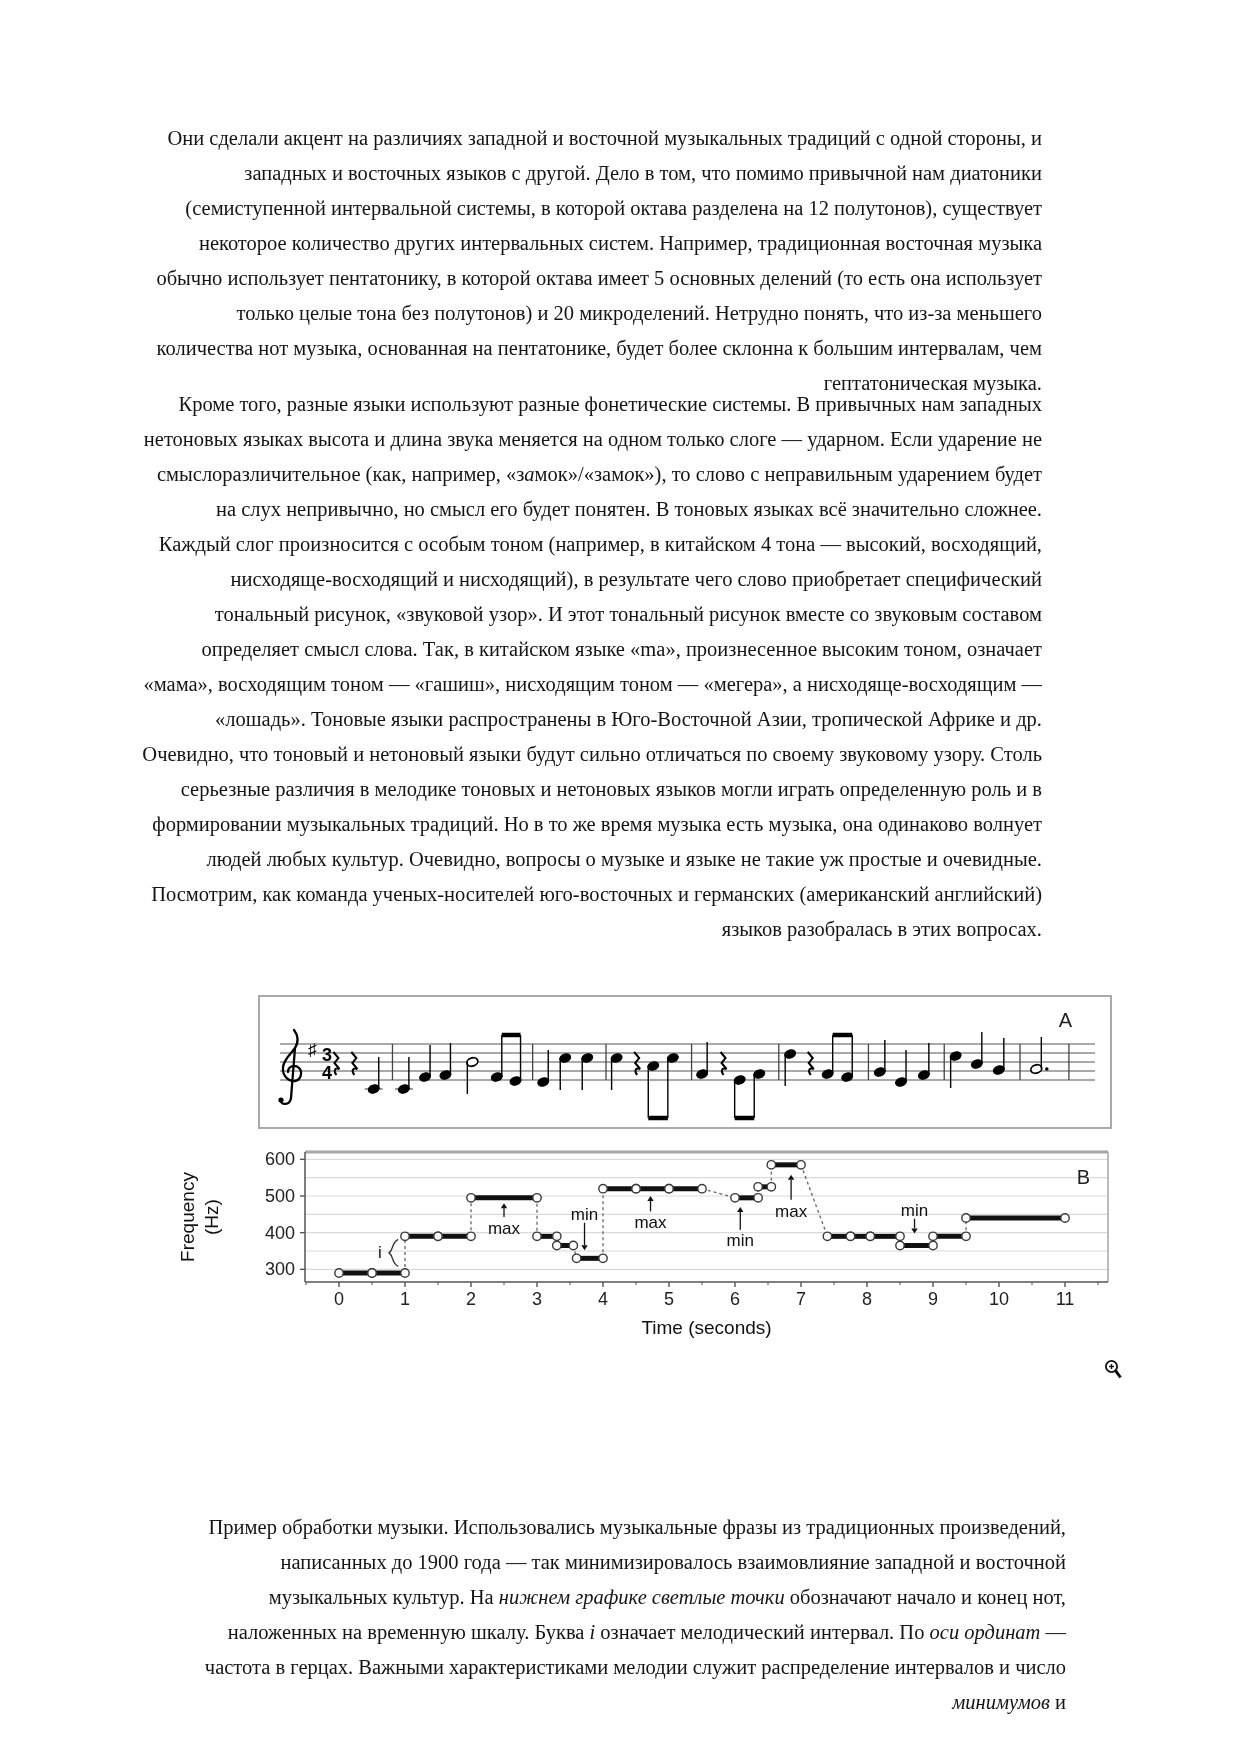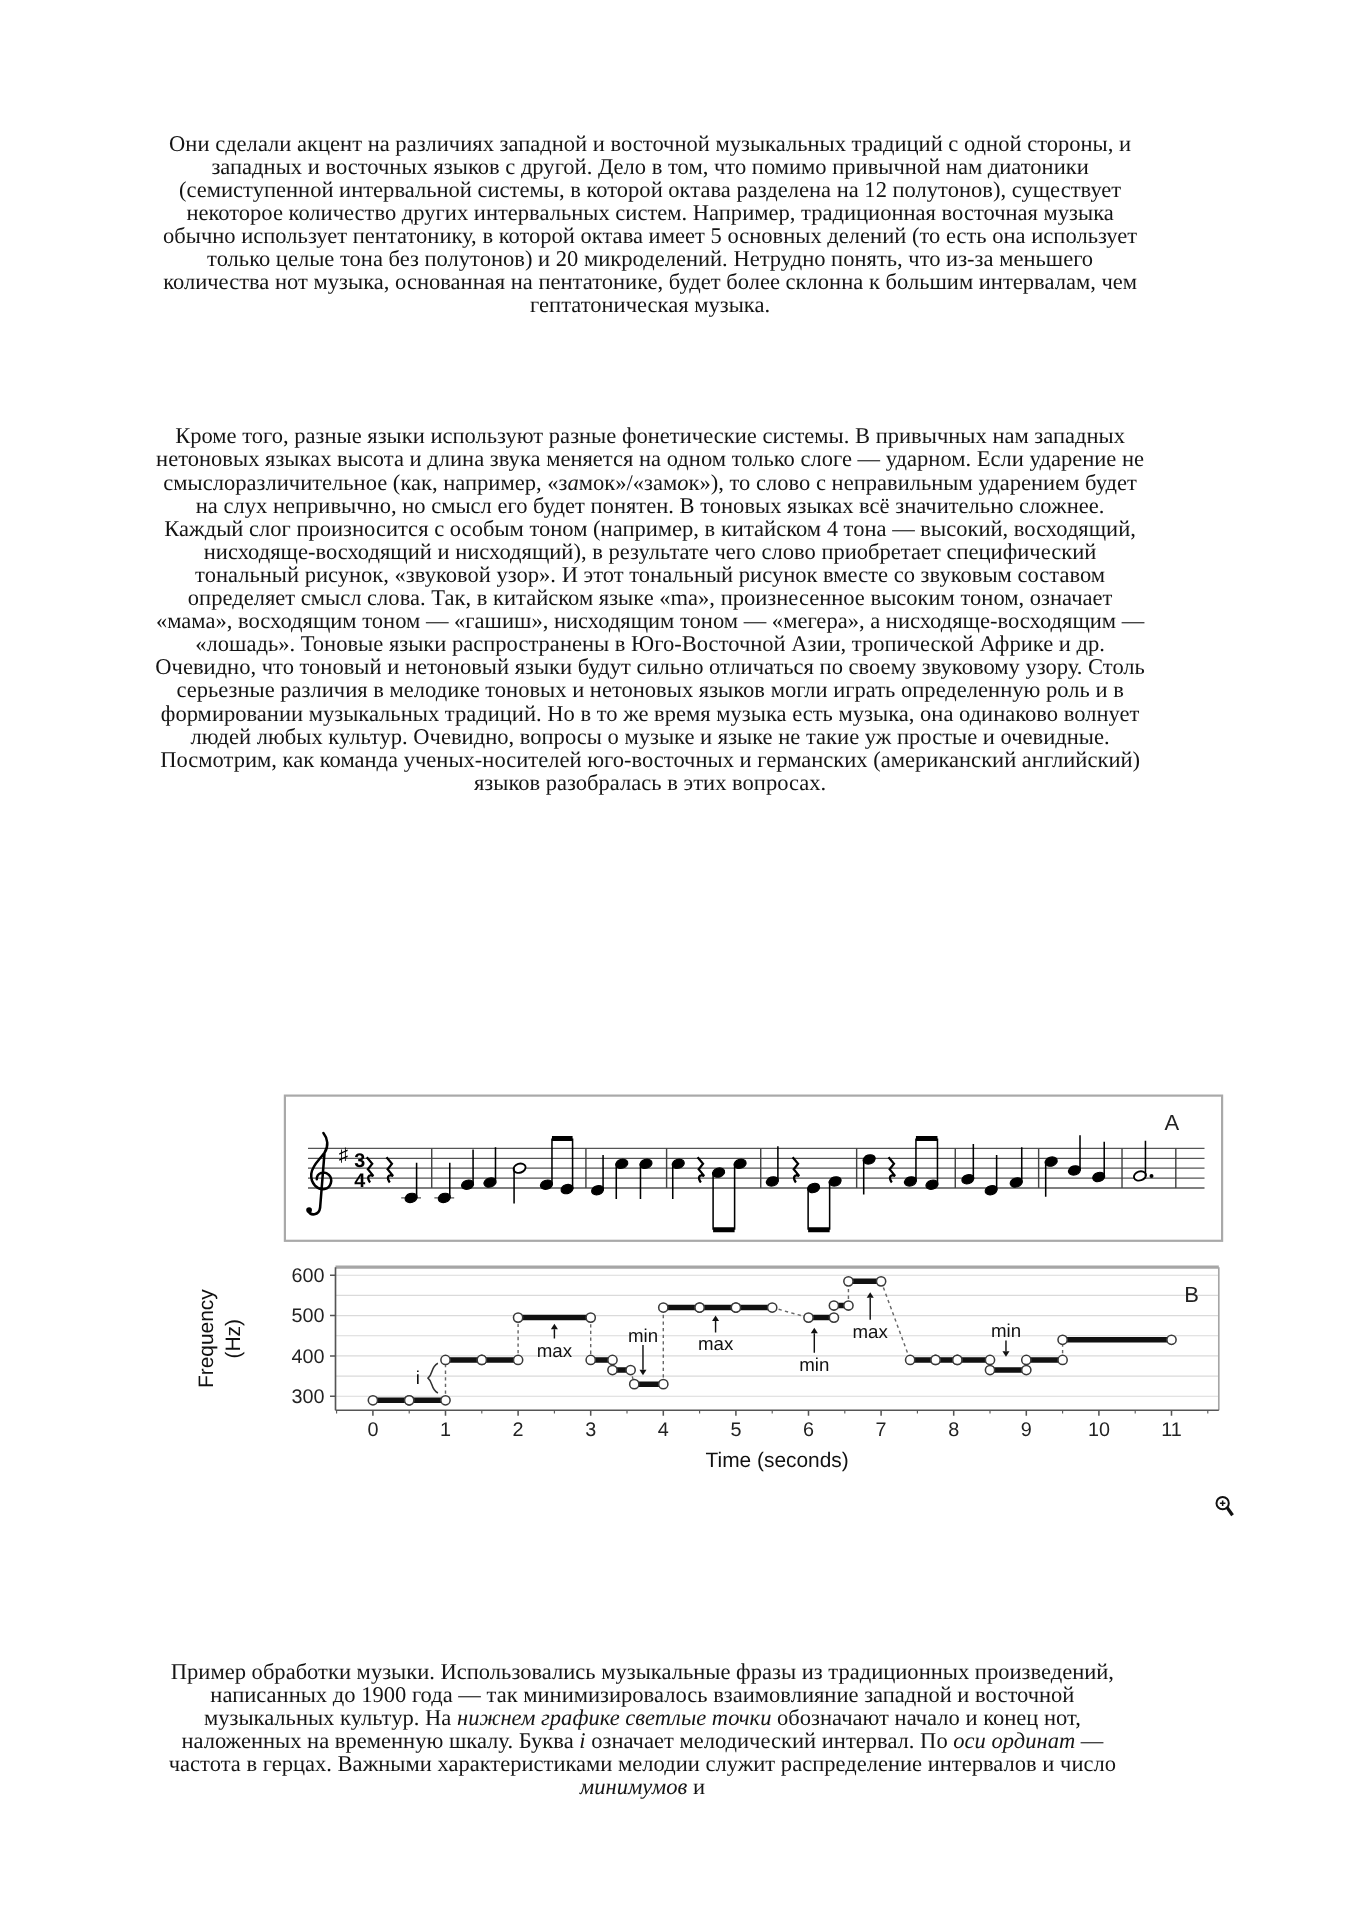--- a/index.html
+++ b/index.html
@@ -1,21 +1,21 @@
 <!DOCTYPE html>
 <html><head>
 <meta charset="utf-8">
 <style>
   html,body{margin:0;padding:0;background:#e8e8e8;}
   #page{position:relative;width:1240px;height:1754px;background:#ffffff;margin:0 auto;
         font-family:"Liberation Serif", serif;color:#111;overflow:hidden;}
-  .para{position:absolute;left:140px;width:902px;font-size:20.5px;line-height:21px;
-        text-align:center;color:#141414;}
+  .para{position:absolute;left:140px;width:902px;font-size:20.5px;line-height:35px;
+        text-align:right;color:#141414;}
   .para .it, .it{font-style:italic;}
-  #caption{left:135px;width:898px;}
+  #caption{left:168px;width:898px;}
   svg{display:block;}
   .figbox{position:absolute;background:#fff;}
   #staff-svg{border:2px solid #a9a9a9;}
   text{font-family:"Liberation Sans", sans-serif;}
 </style>
 </head>
 <body>
 
 <div id="page">
 

